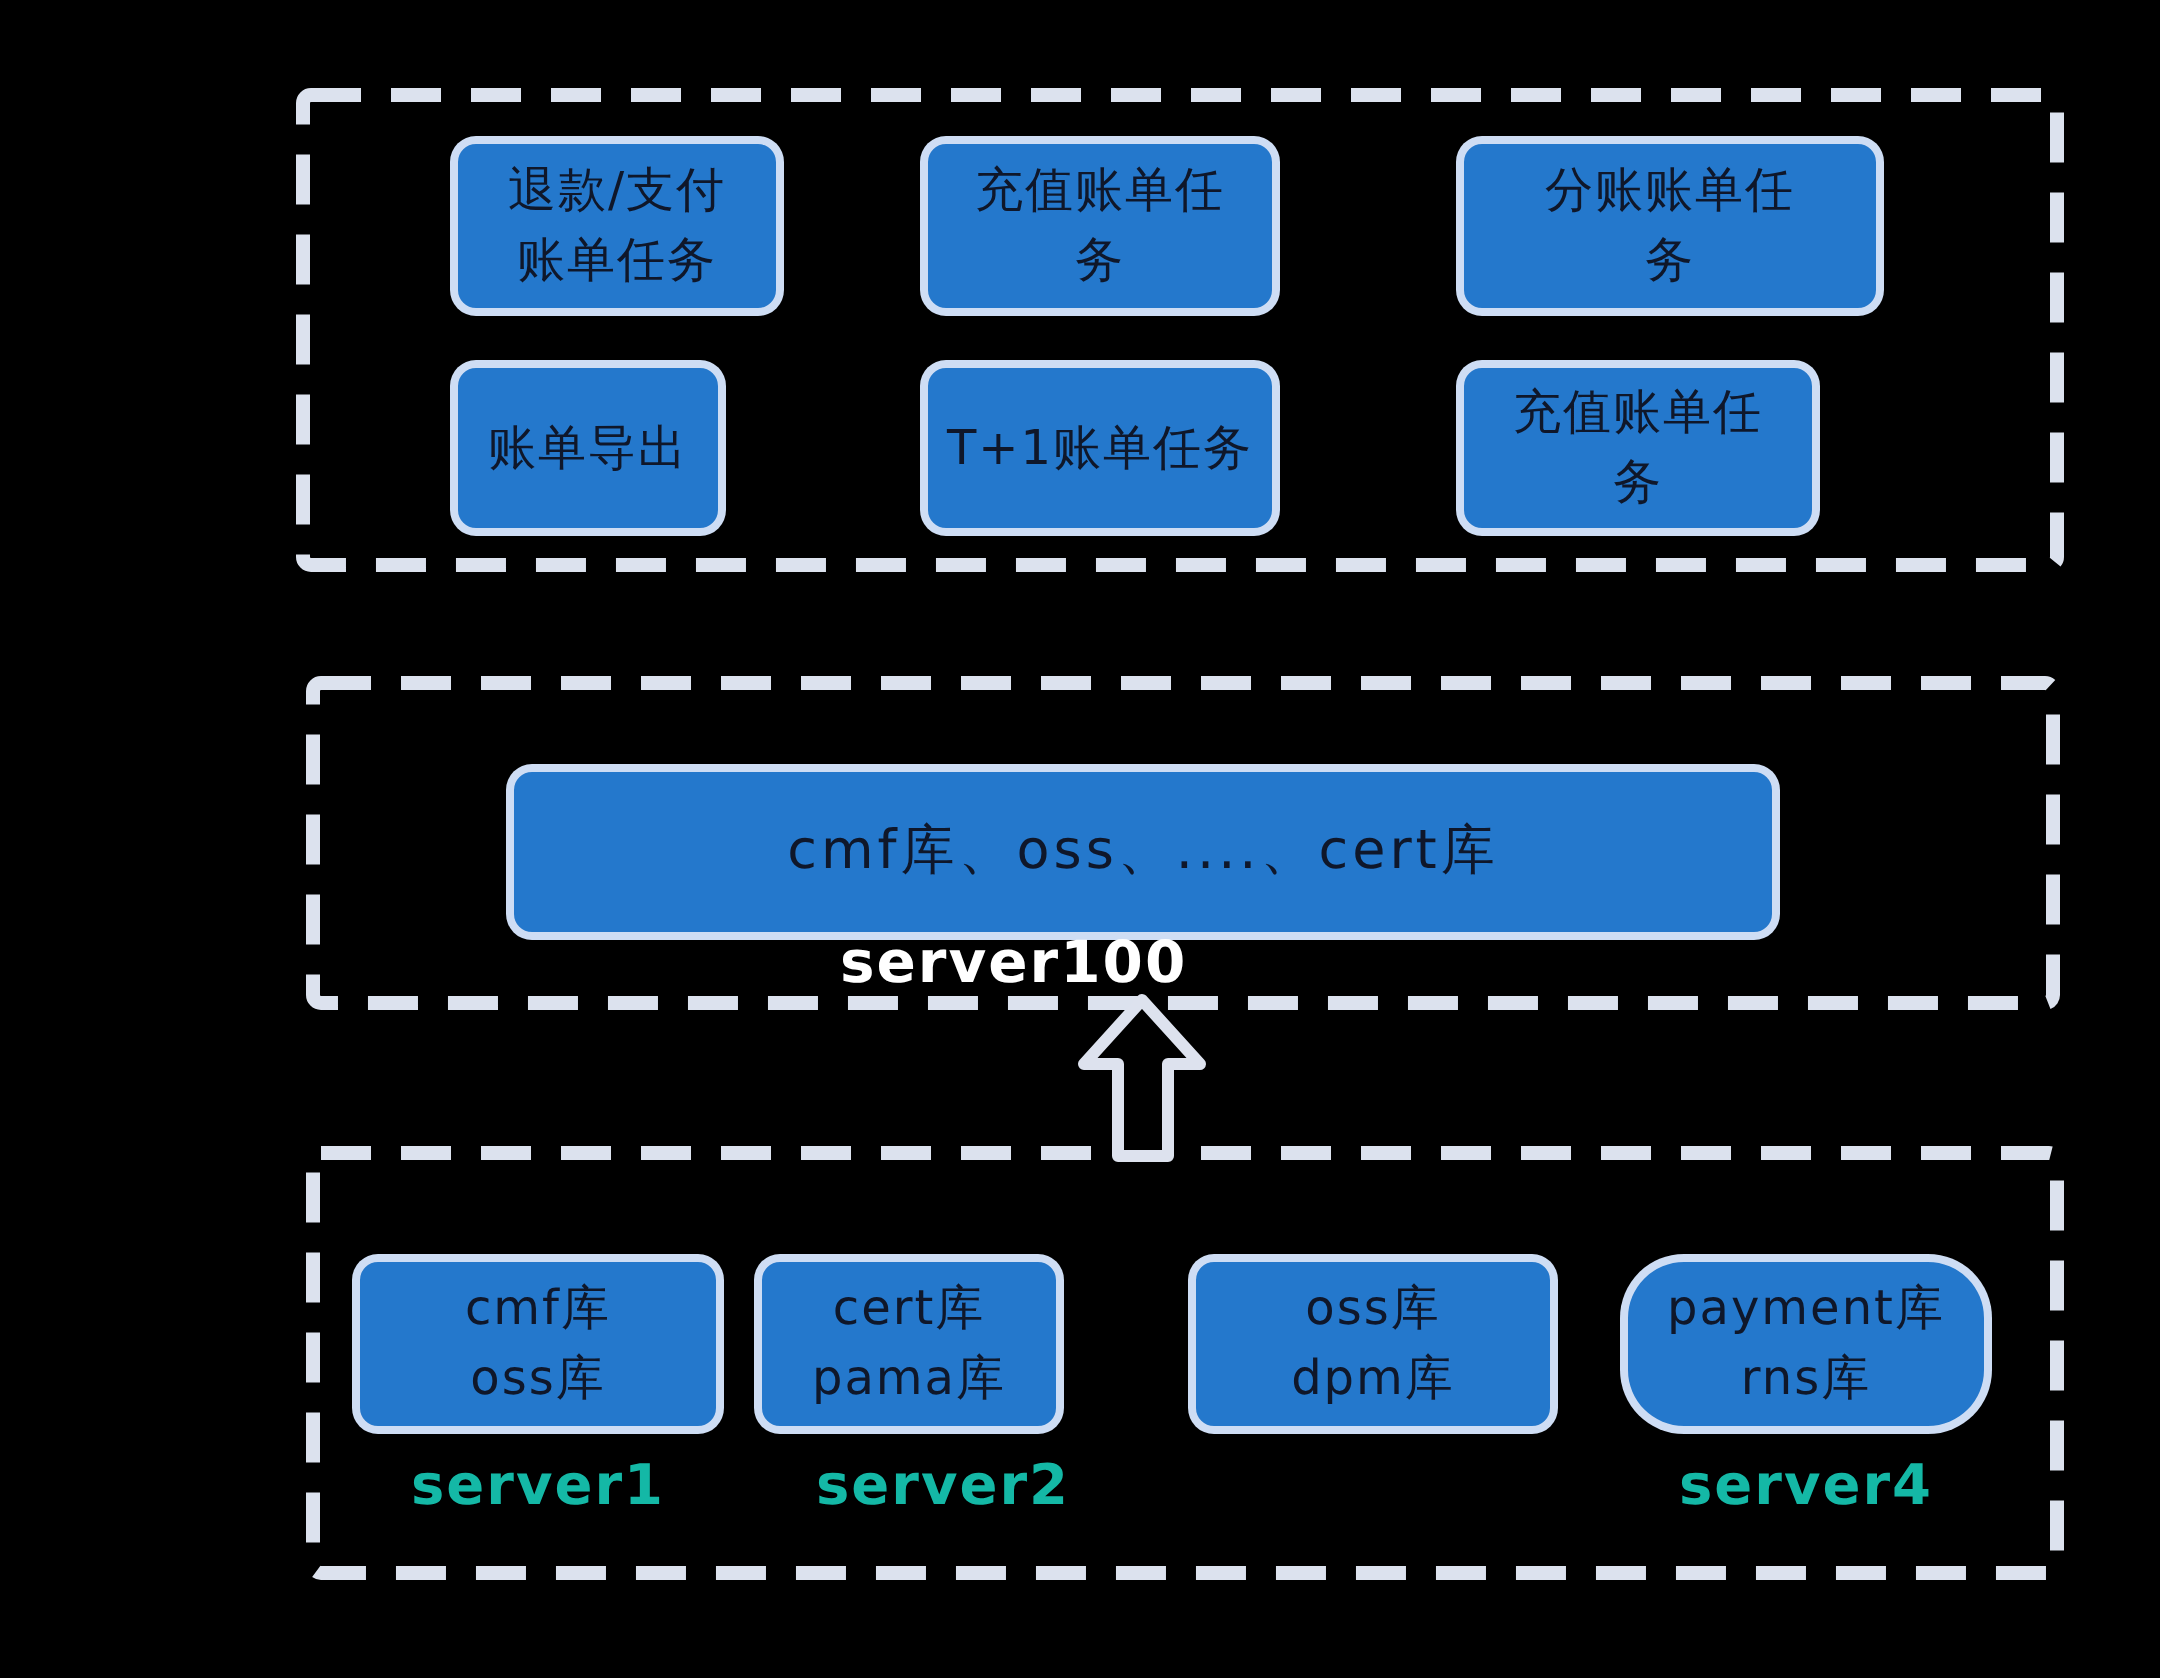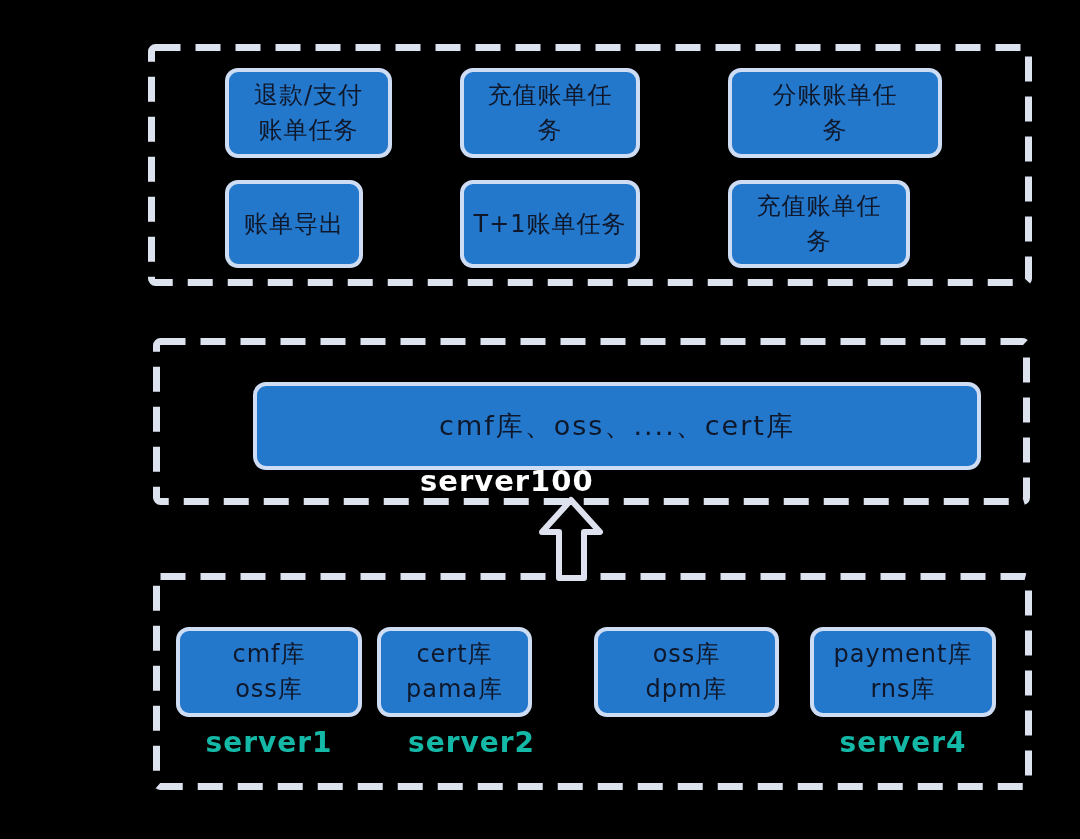--- a/index.html
+++ b/index.html
@@ -82,35 +82,35 @@
 账单任务</div>
   <div class="bluebox" style="left:460px; top:68px; width:180px; height:90px;">充值账单任
 务</div>
   <div class="bluebox" style="left:728px; top:68px; width:214px; height:90px;">分账账单任
 务</div>
   <div class="bluebox" style="left:225px; top:180px; width:138px; height:88px;">账单导出</div>
   <div class="bluebox" style="left:460px; top:180px; width:180px; height:88px;">T+1账单任务</div>
   <div class="bluebox" style="left:728px; top:180px; width:182px; height:88px;">充值账单任
 务</div>
 
-  <div class="bluebox wide" style="left:253px; top:382px; width:728px; height:88px;">cmf库、oss、....、cert库</div>
+  <div class="bluebox wide" style="left:253px; top:382px; width:637px; height:88px;">cmf库、oss、....、cert库</div>
   <div class="server100-label">server100</div>
 
   <svg class="frame" style="left:533px; top:492px;" width="78" height="92">
     <polygon points="38,8 67,40 51,40 51,86 26,86 26,40 9,40" fill="#000000" stroke="#dde2ee" stroke-width="6" stroke-linejoin="round"></polygon>
   </svg>
 
   <div class="bluebox" style="left:176px; top:627px; width:186px; height:90px;">cmf库
 oss库</div>
   <div class="server-label" style="left:176px; top:726px; width:186px;">server1</div>
 
   <div class="bluebox" style="left:377px; top:627px; width:155px; height:90px;">cert库
 pama库</div>
   <div class="server-label" style="left:377px; top:726px; width:189px;">server2</div>
 
   <div class="bluebox" style="left:594px; top:627px; width:185px; height:90px;">oss库
 dpm库</div>
 
-  <div class="bluebox" style="left:810px; top:627px; width:186px; height:90px;">payment库
+  <div class="bluebox" style="left:810px; top:627px; width:186px; height:90px;border-radius:32px;">payment库
 rns库</div>
   <div class="server-label" style="left:810px; top:726px; width:186px;">server4</div>
 
 </div>
 
 </body></html>

